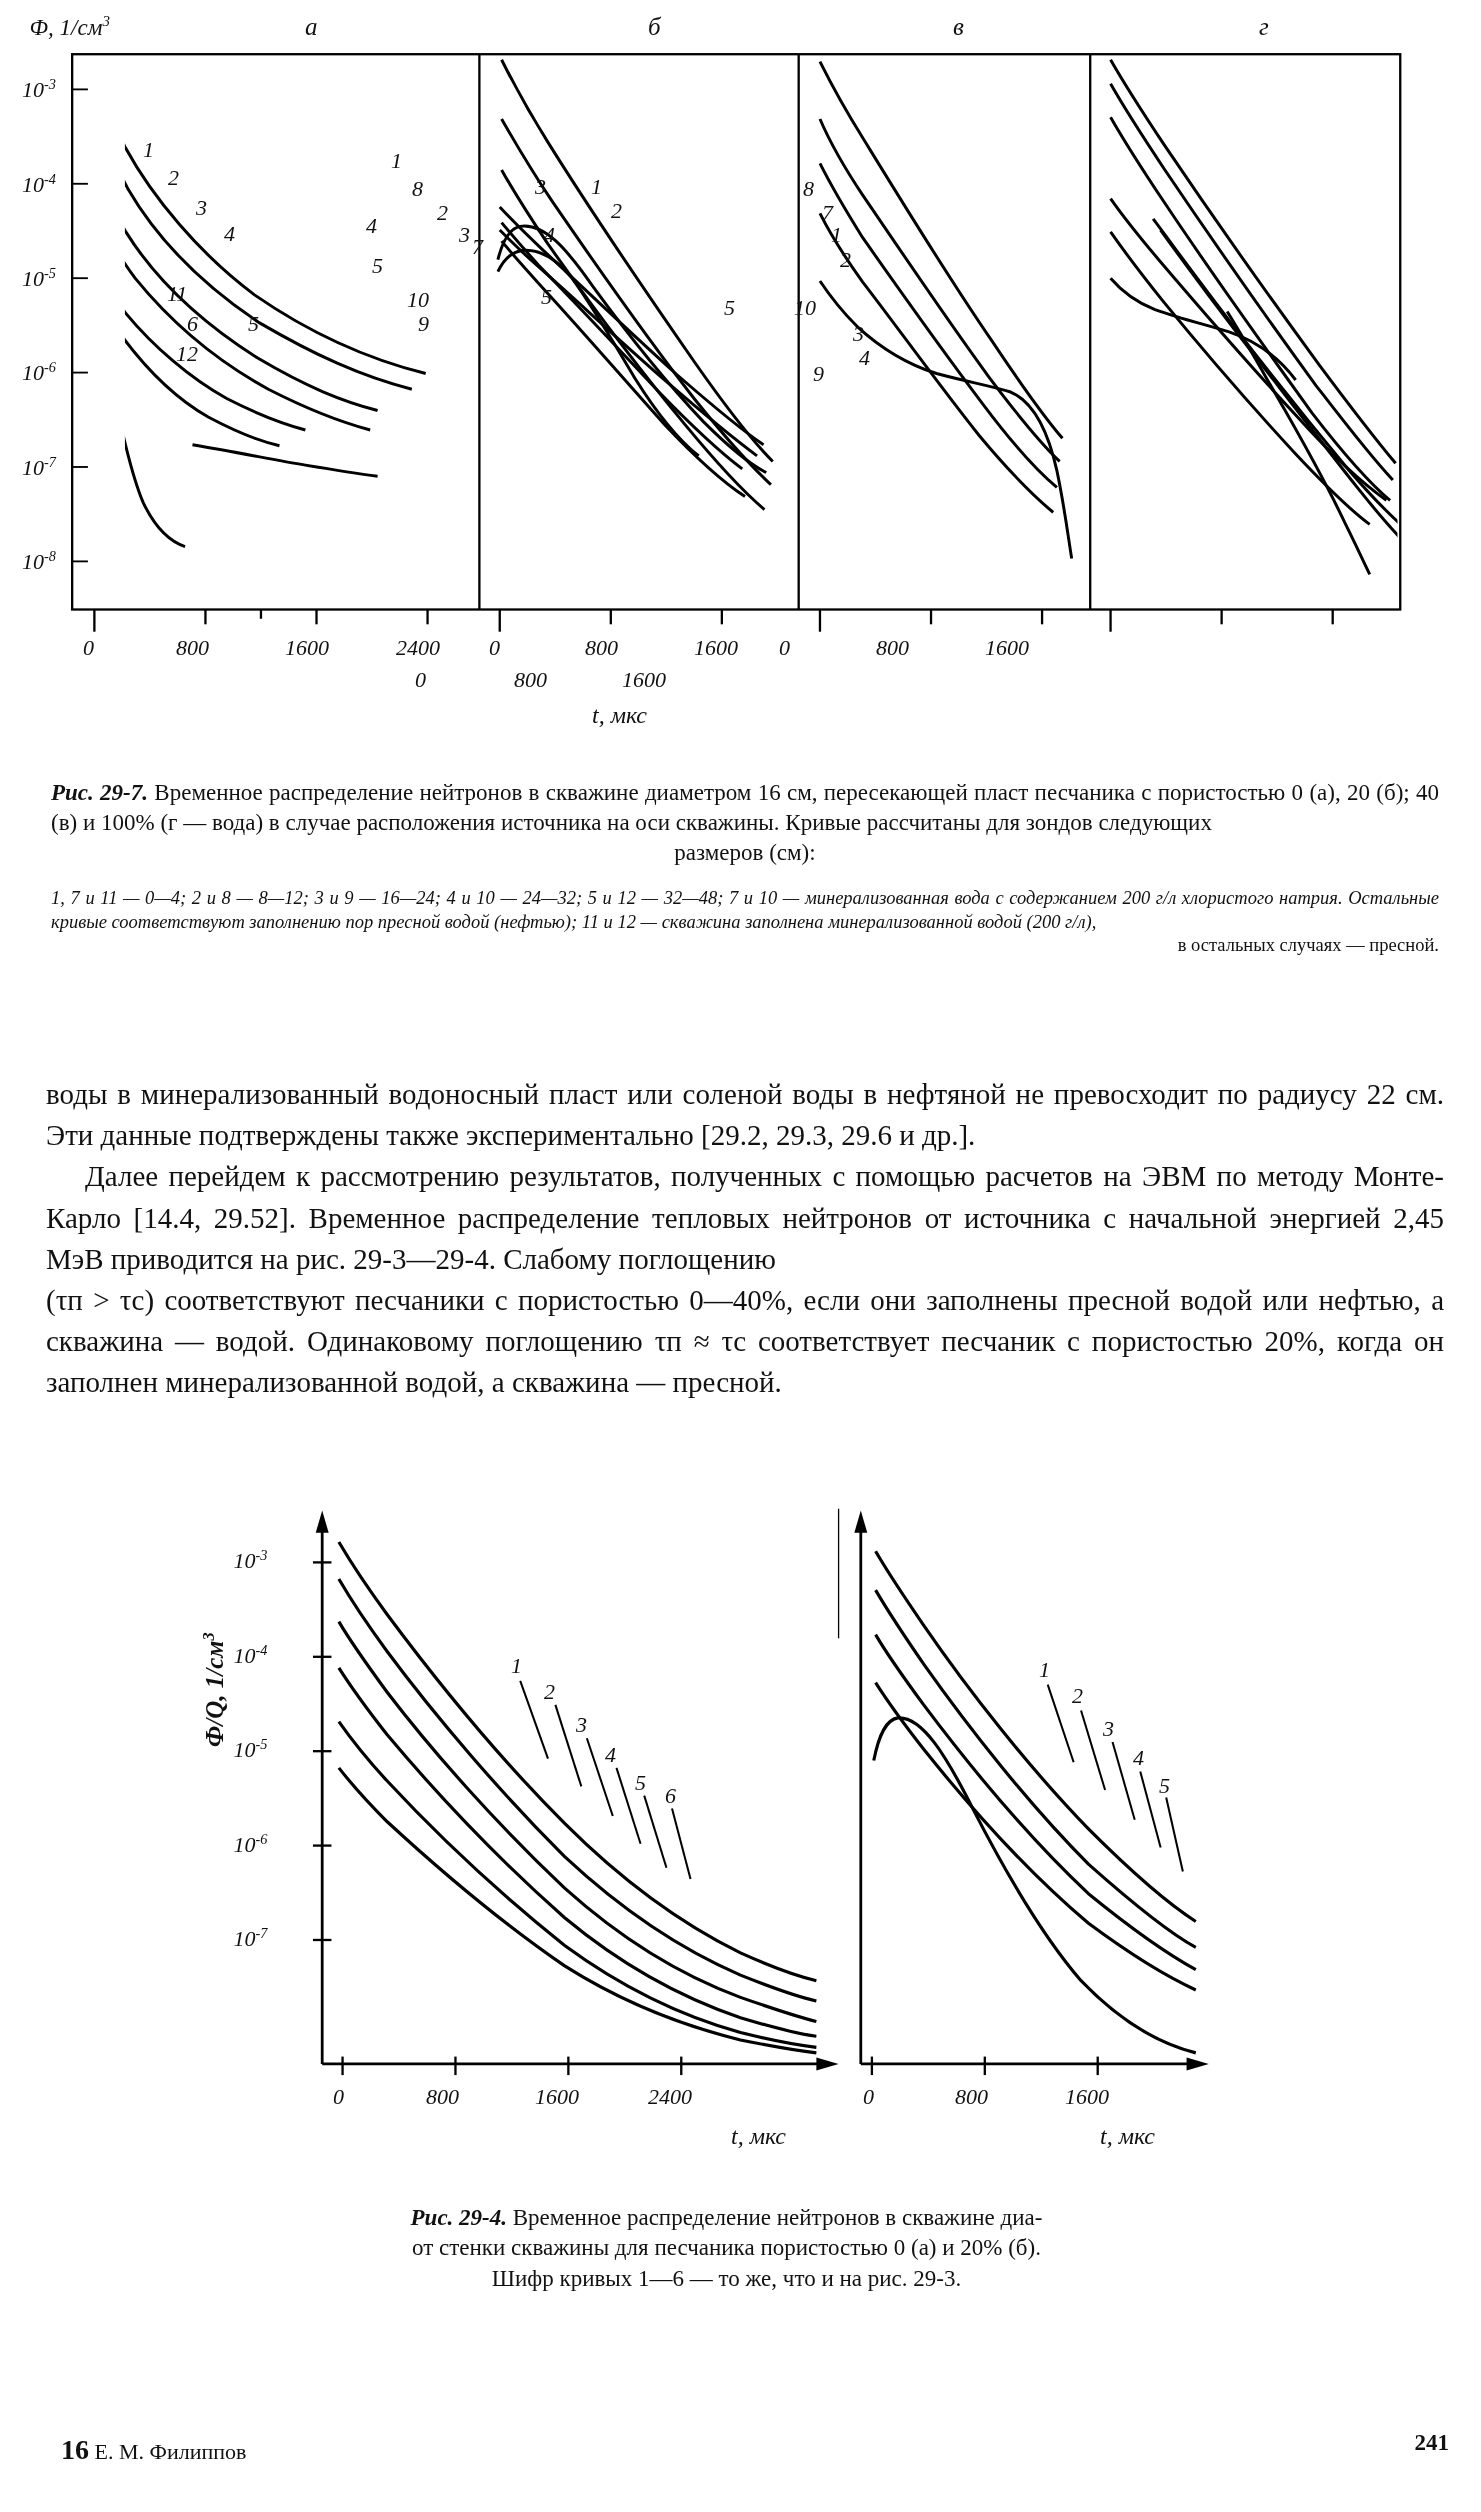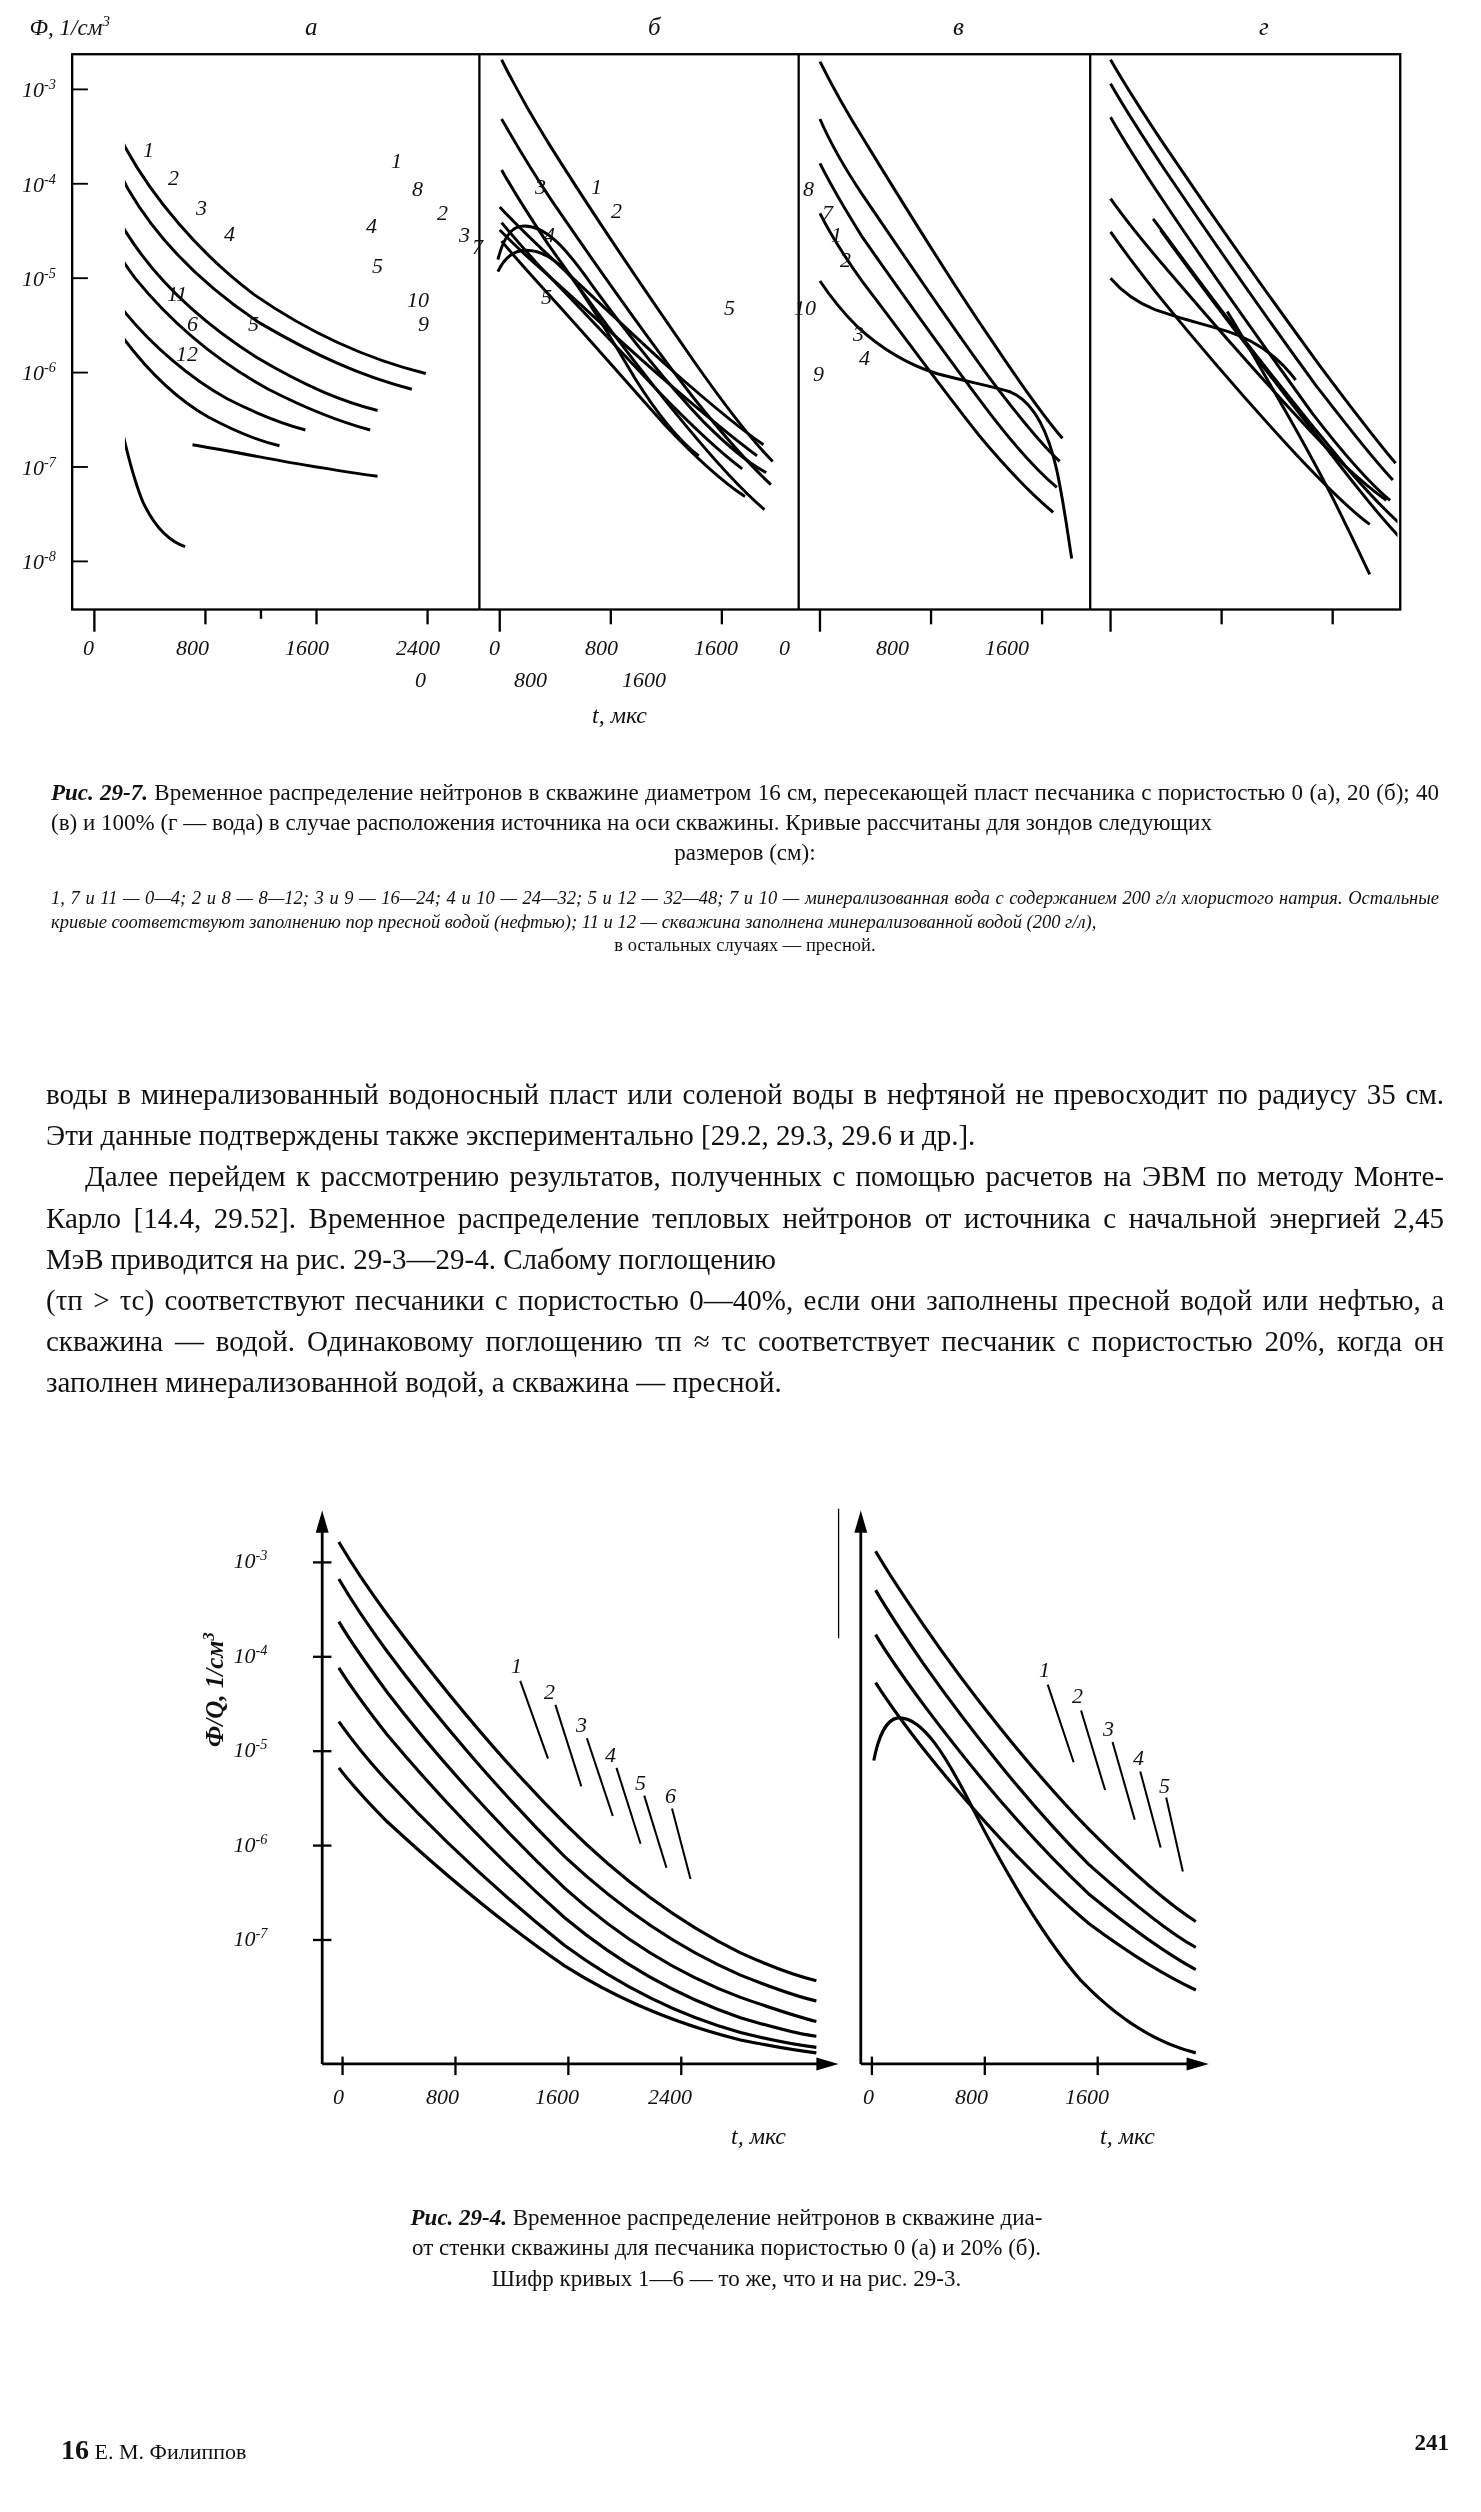--- a/index.html
+++ b/index.html
@@ -29,21 +29,21 @@
     position:absolute;left:51px;top:778px;width:1388px;
     font-size:23px;line-height:1.3;text-align:justify;
   }
   .cap1 .lead{font-style:italic;font-weight:bold;}
   .cap1 .center{display:block;text-align:center;}
   .cap1small{
     position:absolute;left:51px;top:887px;width:1388px;
     font-size:18.5px;line-height:1.28;text-align:justify;
   }
   .cap1small .it{font-style:italic;}
-  .cap1small .center{display:block;text-align:center;}
+  .cap1small .center{display:block;text-align:right;}
 
   
   .body1{
     position:absolute;left:46px;top:1074px;width:1398px;
     font-size:29px;line-height:1.42;text-align:justify;
   }
   .body1 p{margin:0;}
   .ind{text-indent:39px;}
 
   
@@ -233,21 +233,21 @@
   <div class="cap1">
     <span class="lead">Рис. 29-7.</span><span> Временное распределение нейтронов в скважине диаметром 16 см, пересекающей пласт песчаника с пористостью 0 (а), 20 (б); 40 (в)  и 100% (г — вода) в случае расположения источника на оси скважины. Кривые рассчитаны для зондов следующих</span>
     <span class="center">размеров (см):</span>
   </div>
   <div class="cap1small">
     <span class="it">1, 7 и 11 — 0—4; 2 и 8 — 8—12; 3 и 9 — 16—24; 4 и 10 — 24—32; 5 и 12 — 32—48; 7 и 10 — минерализованная вода с содержанием 200 г/л хлористого натрия. Остальные кривые соответствуют заполнению пор пресной водой (нефтью); 11 и 12 — скважина заполнена минерализованной водой (200 г/л),</span>
     <span class="center">в остальных случаях — пресной.</span>
   </div>
 
   <div class="body1">
-    <p>воды в минерализованный водоносный пласт или соленой воды в нефтяной не превосходит по радиусу 35 см. Эти данные подтверждены также экспериментально [29.2, 29.3, 29.6 и др.].</p>
+    <p>воды в минерализованный водоносный пласт или соленой воды в нефтяной не превосходит по радиусу 22 см. Эти данные подтверждены также экспериментально [29.2, 29.3, 29.6 и др.].</p>
     <p class="ind">Далее перейдем к рассмотрению результатов, полученных с помощью расчетов на ЭВМ по методу Монте-Карло [14.4, 29.52]. Временное распределение тепловых нейтронов от источника с начальной энергией 2,45 МэВ приводится на рис. 29-3—29-4. Слабому поглощению</p>
     <p>(τп &gt; τс) соответствуют песчаники с пористостью 0—40%, если они заполнены пресной водой или нефтью, а скважина — водой. Одинаковому поглощению τп ≈ τс соответствует песчаник с пористостью 20%, когда он заполнен минерализованной водой, а скважина — пресной.</p>
   </div>
 
   <div class="fig2">
     <svg width="1092" height="676" viewBox="0 0 1180 730">
       <defs>
         <clipPath id="q1">
             <rect x="118" y="20" width="540" height="600"></rect>
           </clipPath>

